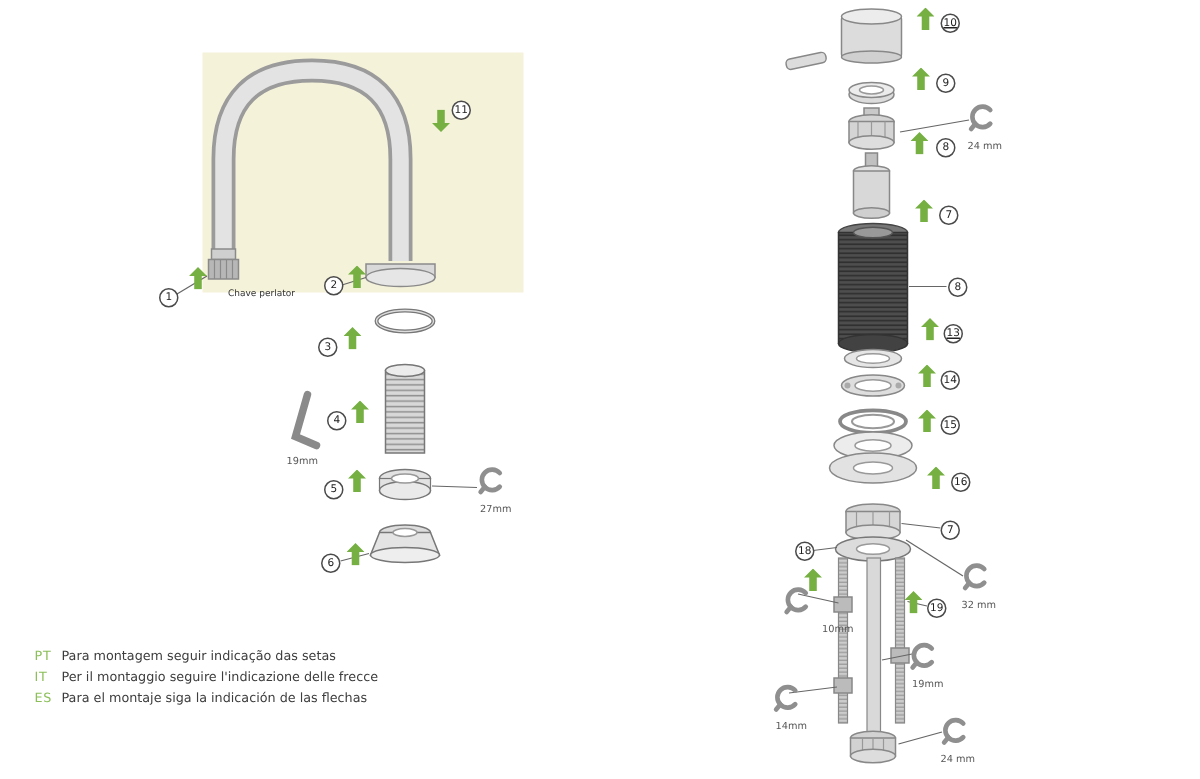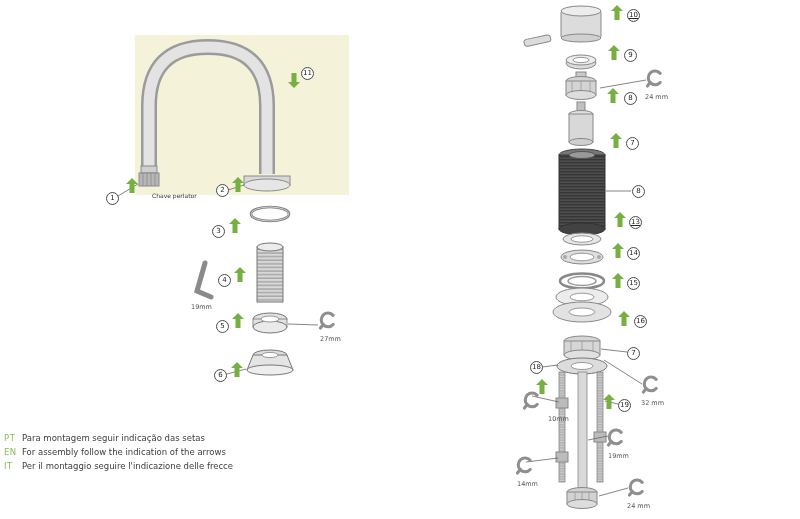--- a/index.html
+++ b/index.html
@@ -16,21 +16,21 @@
     font-size:7px;line-height:11px;text-align:center;color:#222;
   }
   .arrow{
     position:absolute;width:12px;height:15px;background:var(--arrow-green,#76b043);
     clip-path:polygon(50% 0,100% 40%,71% 40%,71% 100%,29% 100%,29% 40%,0 40%);
   }
   .arrow.down{transform:rotate(180deg)}
   .tool-icon{position:absolute;width:22px;height:22px}
   .tool-label{position:absolute;font-size:6.5px;color:#555;white-space:nowrap}
   .note{position:absolute;font-size:6px;color:#333;white-space:nowrap}
-  #footer{position:absolute;left:4px;top:432px}
+  #footer{position:absolute;left:23px;top:432px}
   .foot-row{font-size:8.5px;line-height:13.8px;color:#3d3d3d;white-space:nowrap}
   .foot-row .lang{color:var(--lang-green,#8cbf5a);display:inline-block;width:18px;letter-spacing:.5px}
 </style>
 </head>
 <body>
 
 <div id="stage">
 
   <svg class="art" width="800" height="519" viewBox="0 0 800 519">
     <defs>
@@ -274,16 +274,16 @@
       <div class="tool-icon" style="left: 627px; top: 477px;"><svg width="22" height="22" viewBox="0 0 20 20">
           <path d="M13.8 4.9 A6.2 6.2 0 1 0 13.8 13.1" fill="none" stroke="#8f8f8f" stroke-width="2.8" stroke-linecap="round"></path>
           <path d="M4.8 13.2 L2.2 16.4" stroke="#8f8f8f" stroke-width="2.8" stroke-linecap="round"></path>
         </svg></div>
       <div class="tool-label" style="left: 627px; top: 502px;">24 mm</div>
       <div class="note" style="left: 152px; top: 192px;">Chave perlator</div>
     </div>
 
   <div id="footer">
       <div class="foot-row"><span class="lang">PT</span><span>Para montagem seguir indicação das setas</span></div>
-      <div class="foot-row"><span class="lang">EN</span><span>For assembly follow the indication of the arrows</span></div>
       <div class="foot-row"><span class="lang">IT</span><span>Per il montaggio seguire l'indicazione delle frecce</span></div>
+      <div class="foot-row"><span class="lang">ES</span><span>Para el montaje siga la indicación de las flechas</span></div>
     </div>
 </div>
 
 </body></html>

